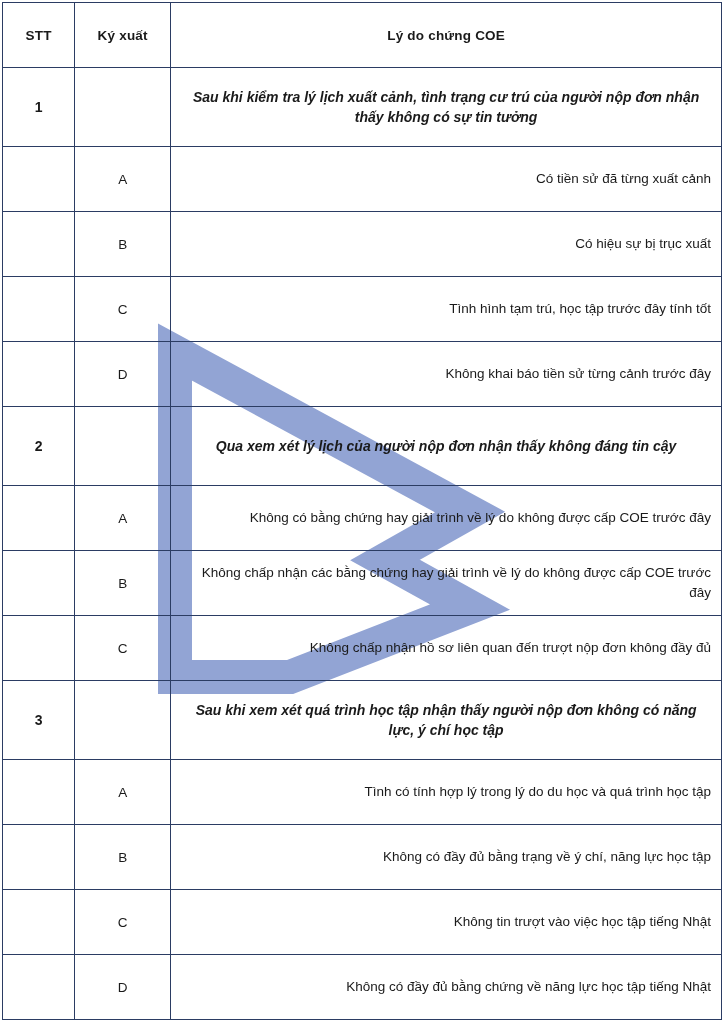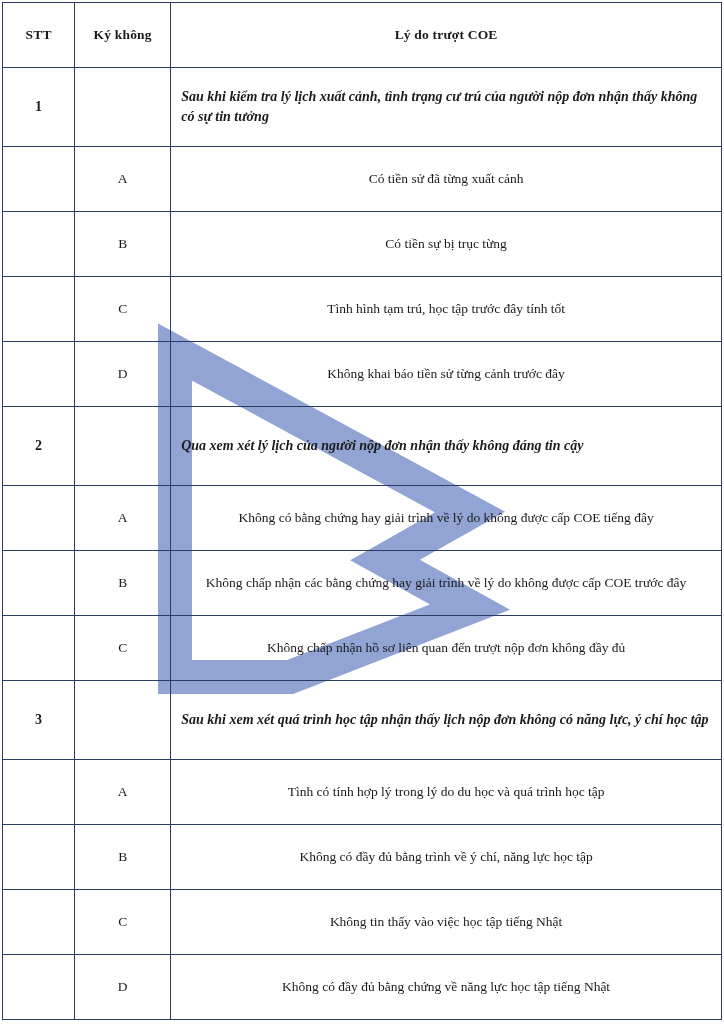--- a/index.html
+++ b/index.html
@@ -34,21 +34,20 @@
   }
 
   table.coe-table {
     position: relative;
     z-index: 1;
     border-collapse: collapse;
     width: 720px;
     margin: 2px 2px 0 2px;
     table-layout: fixed;
     background: transparent;
-    font-family: Liberation Serif, serif;
   }
 
   table.coe-table td,
   table.coe-table th {
     border: 1px solid #2b3c63;
     padding: 8px 10px;
     vertical-align: middle;
     background: transparent;
   }
 
@@ -66,36 +65,36 @@
 
   .group-row td {
     height: 62px;
   }
   .group-num {
     text-align: center;
     font-weight: bold;
     font-size: 14px;
   }
   .group-text {
-    text-align: left;
+    text-align: center;
     font-weight: bold;
     font-style: italic;
     font-size: 14px;
     line-height: 1.45;
   }
 
   .item-row td {
     height: 48px;
   }
   .item-sym {
     text-align: center;
     font-size: 13.5px;
   }
   .item-text {
-    text-align: center;
+    text-align: right;
     font-size: 13.5px;
     line-height: 1.5;
   }
   .empty-cell { }
 </style>
 </head>
 <body>
 
 <div id="page">
 
@@ -107,92 +106,92 @@
 
   <table class="coe-table">
     <colgroup>
       <col class="c-stt">
       <col class="c-sym">
       <col class="c-reason">
     </colgroup>
     <thead>
       <tr>
         <th class="hdr">STT</th>
-        <th class="hdr">Ký không</th>
-        <th class="hdr">Lý do trượt COE</th>
+        <th class="hdr">Ký xuất</th>
+        <th class="hdr">Lý do chứng COE</th>
       </tr>
     </thead>
     <tbody>
 
       <tr class="group-row">
         <td class="group-num">1</td>
         <td class="empty-cell"></td>
         <td class="group-text">Sau khi kiểm tra lý lịch xuất cảnh, tình trạng cư trú của người nộp đơn nhận thấy không có sự tin tưởng</td>
       </tr>
       <tr class="item-row">
         <td class="empty-cell"></td>
         <td class="item-sym">A</td>
         <td class="item-text">Có tiền sử đã từng xuất cảnh</td>
       </tr>
       <tr class="item-row">
         <td class="empty-cell"></td>
         <td class="item-sym">B</td>
-        <td class="item-text">Có tiền sự bị trục từng</td>
+        <td class="item-text">Có hiệu sự bị trục xuất</td>
       </tr>
       <tr class="item-row">
         <td class="empty-cell"></td>
         <td class="item-sym">C</td>
         <td class="item-text">Tình hình tạm trú, học tập trước đây tính tốt</td>
       </tr>
       <tr class="item-row">
         <td class="empty-cell"></td>
         <td class="item-sym">D</td>
         <td class="item-text">Không khai báo tiền sử từng cảnh trước đây</td>
       </tr>
 
       <tr class="group-row">
         <td class="group-num">2</td>
         <td class="empty-cell"></td>
         <td class="group-text">Qua xem xét lý lịch của người nộp đơn nhận thấy không đáng tin cậy</td>
       </tr>
       <tr class="item-row">
         <td class="empty-cell"></td>
         <td class="item-sym">A</td>
-        <td class="item-text">Không có bằng chứng hay giải trình về lý do không được cấp COE tiếng đây</td>
+        <td class="item-text">Không có bằng chứng hay giải trình về lý do không được cấp COE trước đây</td>
       </tr>
       <tr class="item-row">
         <td class="empty-cell"></td>
         <td class="item-sym">B</td>
         <td class="item-text">Không chấp nhận các bằng chứng hay giải trình về lý do không được cấp COE trước đây</td>
       </tr>
       <tr class="item-row">
         <td class="empty-cell"></td>
         <td class="item-sym">C</td>
         <td class="item-text">Không chấp nhận hồ sơ liên quan đến trượt nộp đơn không đầy đủ</td>
       </tr>
 
       <tr class="group-row">
         <td class="group-num">3</td>
         <td class="empty-cell"></td>
-        <td class="group-text">Sau khi xem xét quá trình học tập nhận thấy lịch nộp đơn không có năng lực, ý chí học tập</td>
+        <td class="group-text">Sau khi xem xét quá trình học tập nhận thấy người nộp đơn không có năng lực, ý chí học tập</td>
       </tr>
       <tr class="item-row">
         <td class="empty-cell"></td>
         <td class="item-sym">A</td>
         <td class="item-text">Tình có tính hợp lý trong lý do du học và quá trình học tập</td>
       </tr>
       <tr class="item-row">
         <td class="empty-cell"></td>
         <td class="item-sym">B</td>
-        <td class="item-text">Không có đầy đủ bằng trình về ý chí, năng lực học tập</td>
+        <td class="item-text">Không có đầy đủ bằng trạng về ý chí, năng lực học tập</td>
       </tr>
       <tr class="item-row">
         <td class="empty-cell"></td>
         <td class="item-sym">C</td>
-        <td class="item-text">Không tin thấy vào việc học tập tiếng Nhật</td>
+        <td class="item-text">Không tin trượt vào việc học tập tiếng Nhật</td>
       </tr>
       <tr class="item-row">
         <td class="empty-cell"></td>
         <td class="item-sym">D</td>
         <td class="item-text">Không có đầy đủ bằng chứng về năng lực học tập tiếng Nhật</td>
       </tr>
 
     </tbody>
   </table>
 </div>

